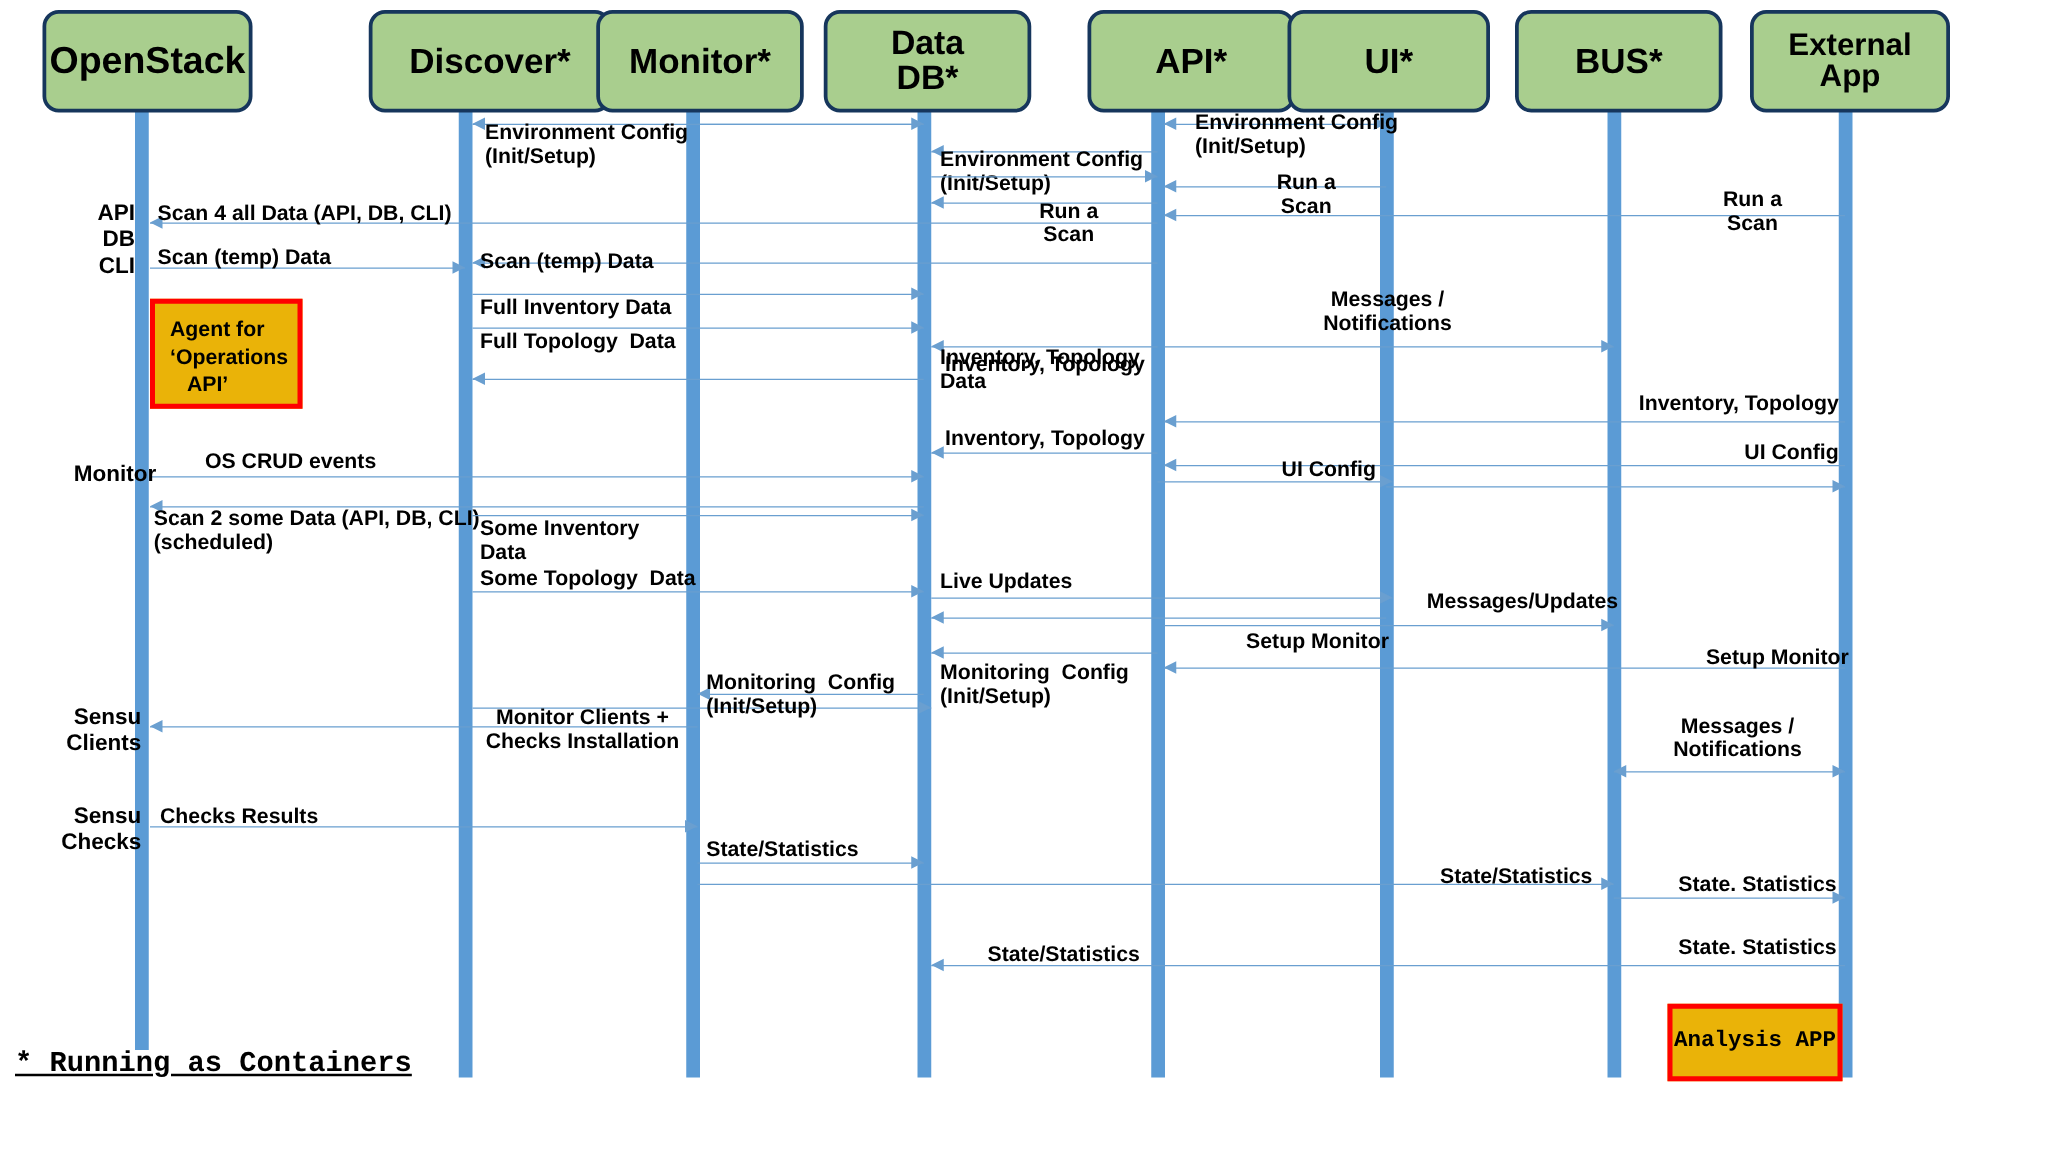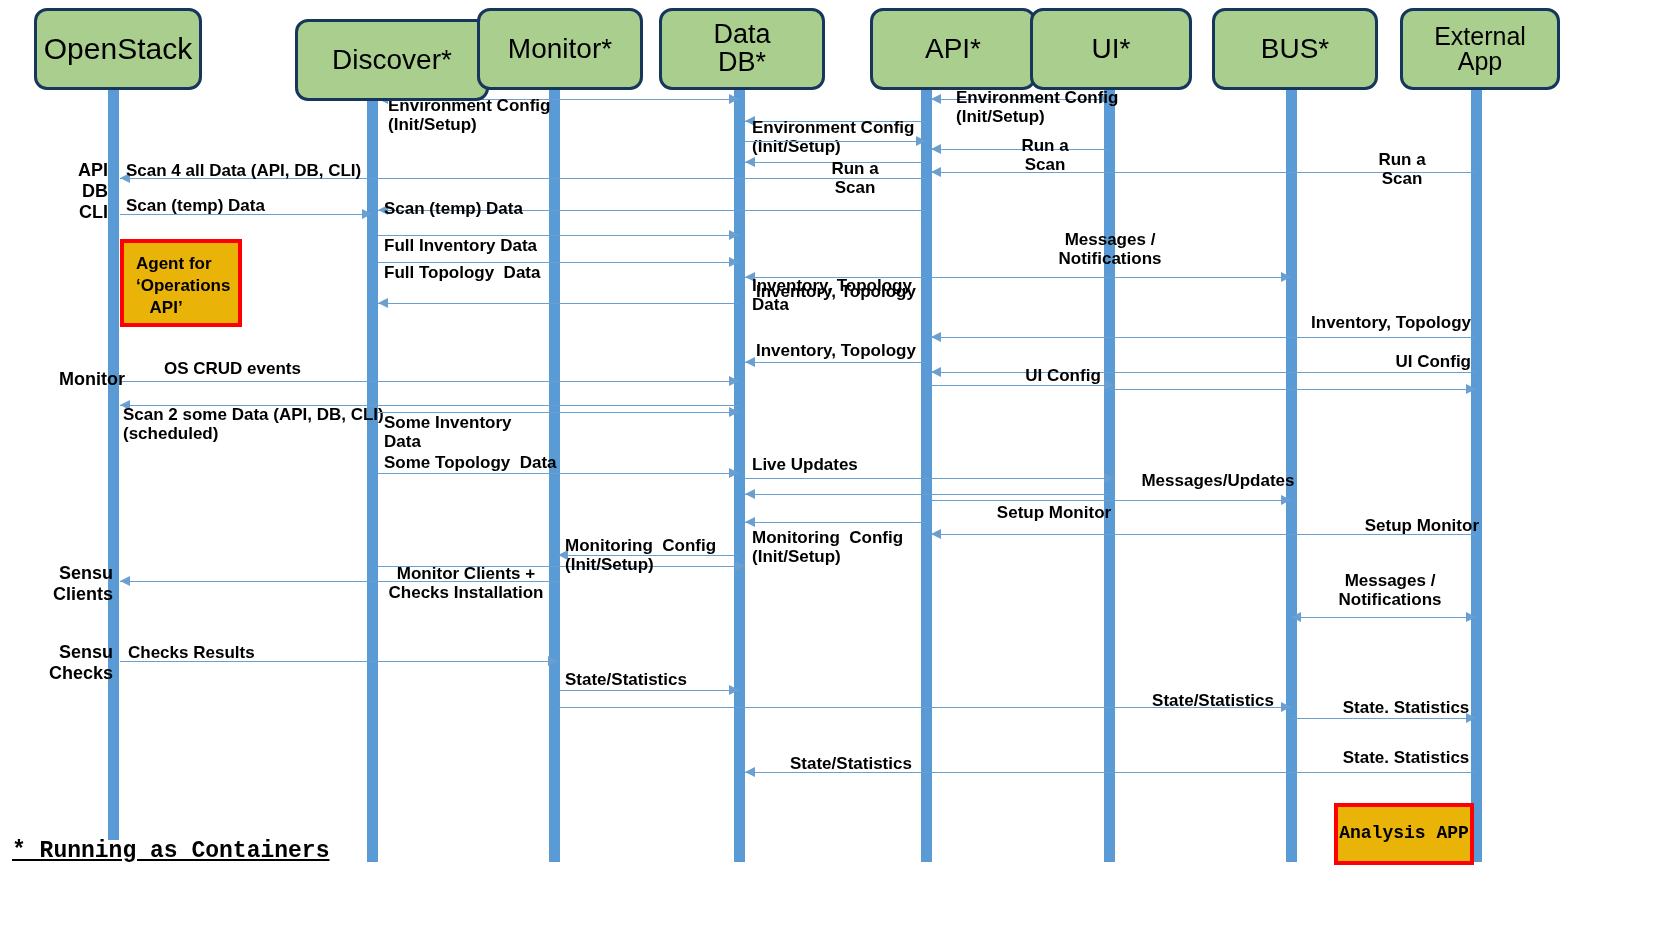--- a/index.html
+++ b/index.html
@@ -7,21 +7,21 @@
   #stage{position:relative;width:1655px;height:925px;background:#fff;overflow:hidden;}
 
   
   .actor{
     position:absolute;
     background:#A9CE8E;
     border:3.5px solid #16365C;
     border-radius:13px;
     display:flex;align-items:center;justify-content:center;
     text-align:center;
-    font-weight:normal;
+    font-weight:bold;
     color:#000;
     line-height:1.02;
     box-sizing:border-box;
   }
 
   
   .lifeline{
     position:absolute;
     width:11px;
     background:#5B9BD5;
@@ -225,21 +225,21 @@
       <div class="head r" style="left: 1466px; top: 713px;"></div>
       <div class="lbl c" style="left: 1406px; top: 698px;">State. Statistics</div>
       <div class="msg" style="left: 745px; top: 772px; width: 731px;"></div>
       <div class="head l" style="left: 745px; top: 767px;"></div>
       <div class="lbl c" style="left: 1406px; top: 748px;">State. Statistics</div>
       <div class="lbl" style="left: 790px; top: 754px;">State/Statistics</div>
     </div>
 
   <div id="actors">
       <div class="actor" style="left: 34px; top: 8px; width: 168px; height: 82px; font-size: 30px; white-space: pre;">OpenStack</div>
-      <div class="actor" style="left: 295px; top: 19px; width: 194px; height: 82px; font-size: 28px; white-space: pre;">Discover*</div>
+      <div class="actor" style="left: 295px; top: 8px; width: 194px; height: 82px; font-size: 28px; white-space: pre;">Discover*</div>
       <div class="actor" style="left: 477px; top: 8px; width: 166px; height: 82px; font-size: 28px; white-space: pre;">Monitor*</div>
       <div class="actor" style="left: 659px; top: 8px; width: 166px; height: 82px; font-size: 27px; white-space: pre;">Data
 DB*</div>
       <div class="actor" style="left: 846px; top: 8px; width: 166px; height: 82px; font-size: 28px; white-space: pre; margin-left: 24px;">API*</div>
       <div class="actor" style="left: 1030px; top: 8px; width: 162px; height: 82px; font-size: 28px; white-space: pre;">UI*</div>
       <div class="actor" style="left: 1212px; top: 8px; width: 166px; height: 82px; font-size: 28px; white-space: pre;">BUS*</div>
       <div class="actor" style="left: 1400px; top: 8px; width: 160px; height: 82px; font-size: 25px; white-space: pre;">External
 App</div>
     </div>
 

